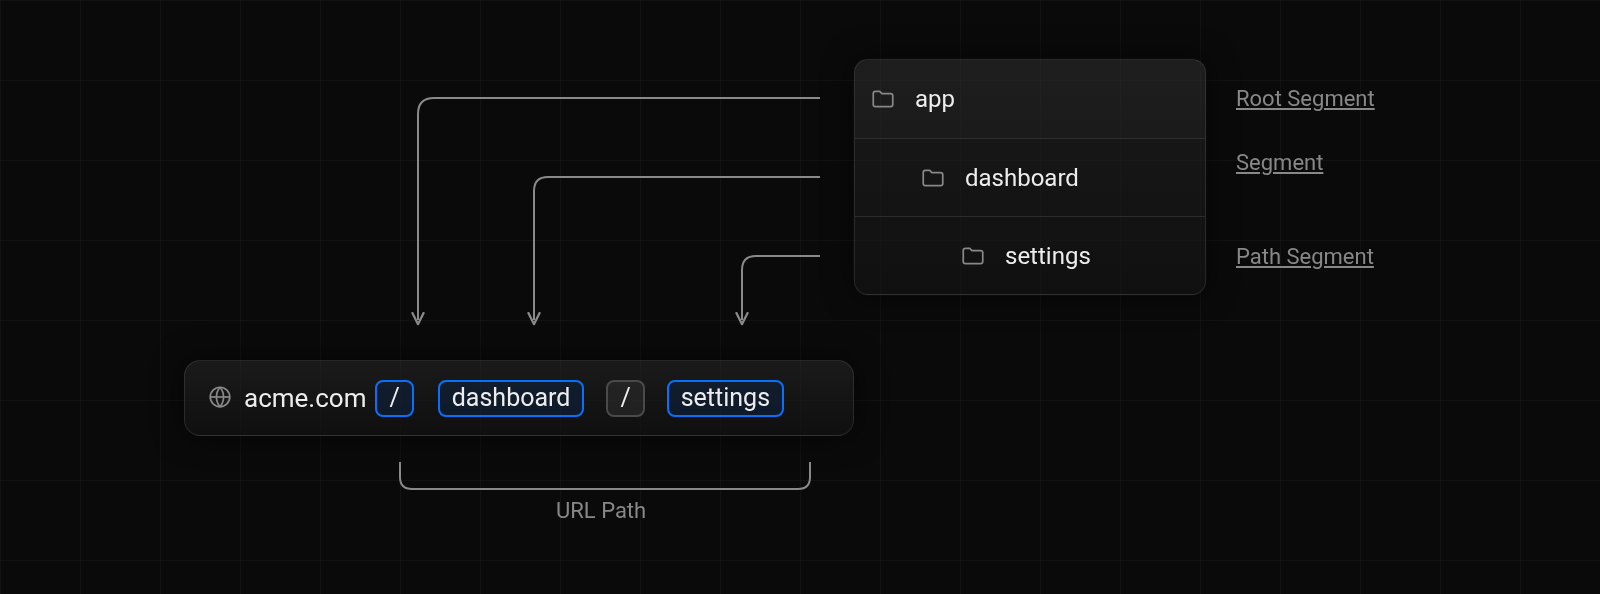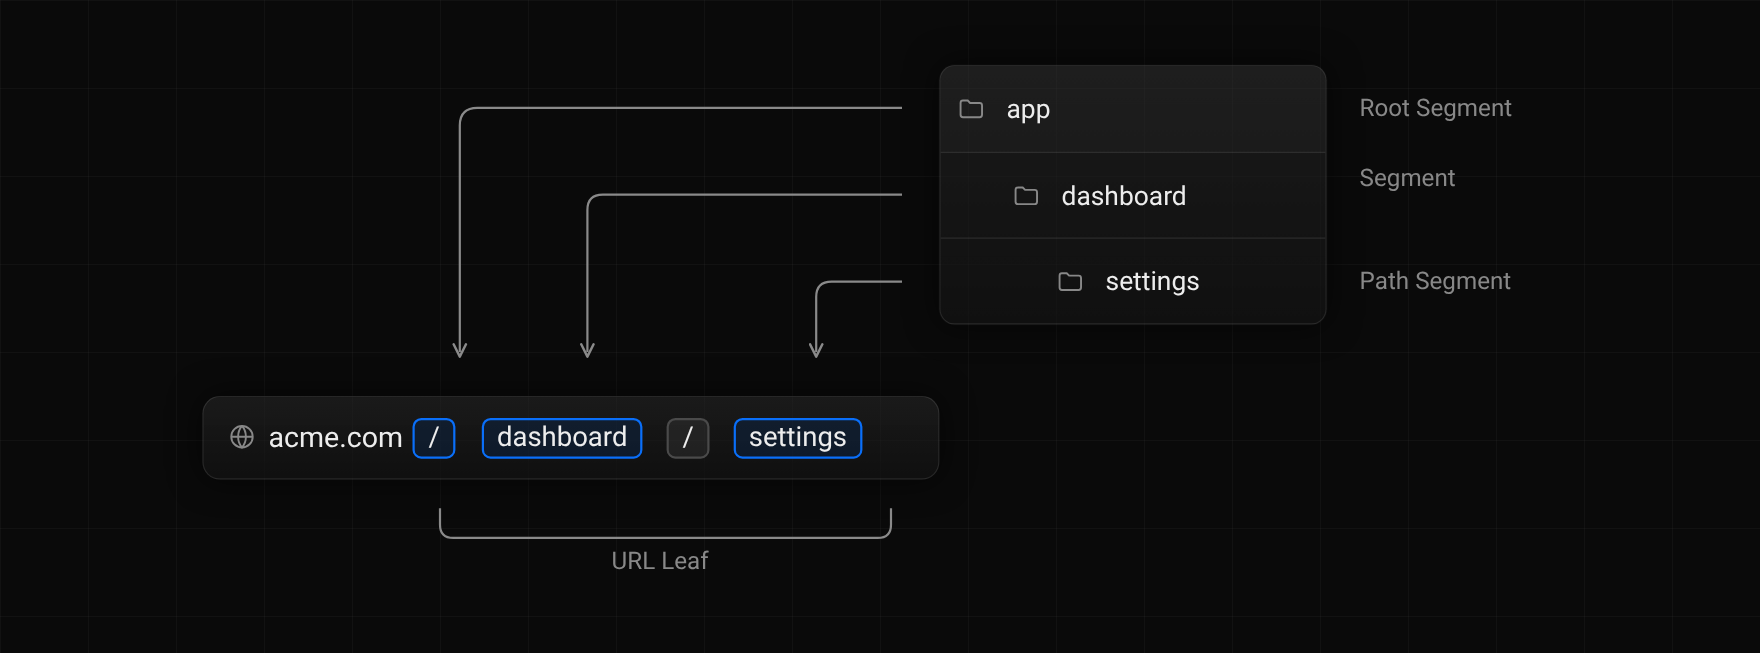--- a/index.html
+++ b/index.html
@@ -64,20 +64,21 @@
     font-weight: 400;
   }
   .tree-row.indent-0 { padding-left: 14px; }
   .tree-row.indent-1 { padding-left: 64px; }
   .tree-row.indent-2 { padding-left: 104px; }
 
   .segment-label {
     position: absolute;
     font-size: 22px;
     color: var(--text-muted);
+    text-decoration: underline;
   }
 
   
   .urlbar {
     position: absolute;
     left: 184px;
     top: 360px;
     width: 670px;
     height: 76px;
     padding: 0 22px;
@@ -193,13 +194,13 @@
   <span class="domain">acme.com</span>
   <span class="chip">/</span>
   <span style="width:6px"></span>
   <span class="chip">dashboard</span>
   <span style="width:4px"></span>
   <span class="chip gray">/</span>
   <span style="width:4px"></span>
   <span class="chip">settings</span>
 </div>
 
-<div class="caption" style="left:556px; top:498px;">URL Leaf</div>
+<div class="caption" style="left:556px; top:498px;">URL Path</div>
 
 </body></html>

